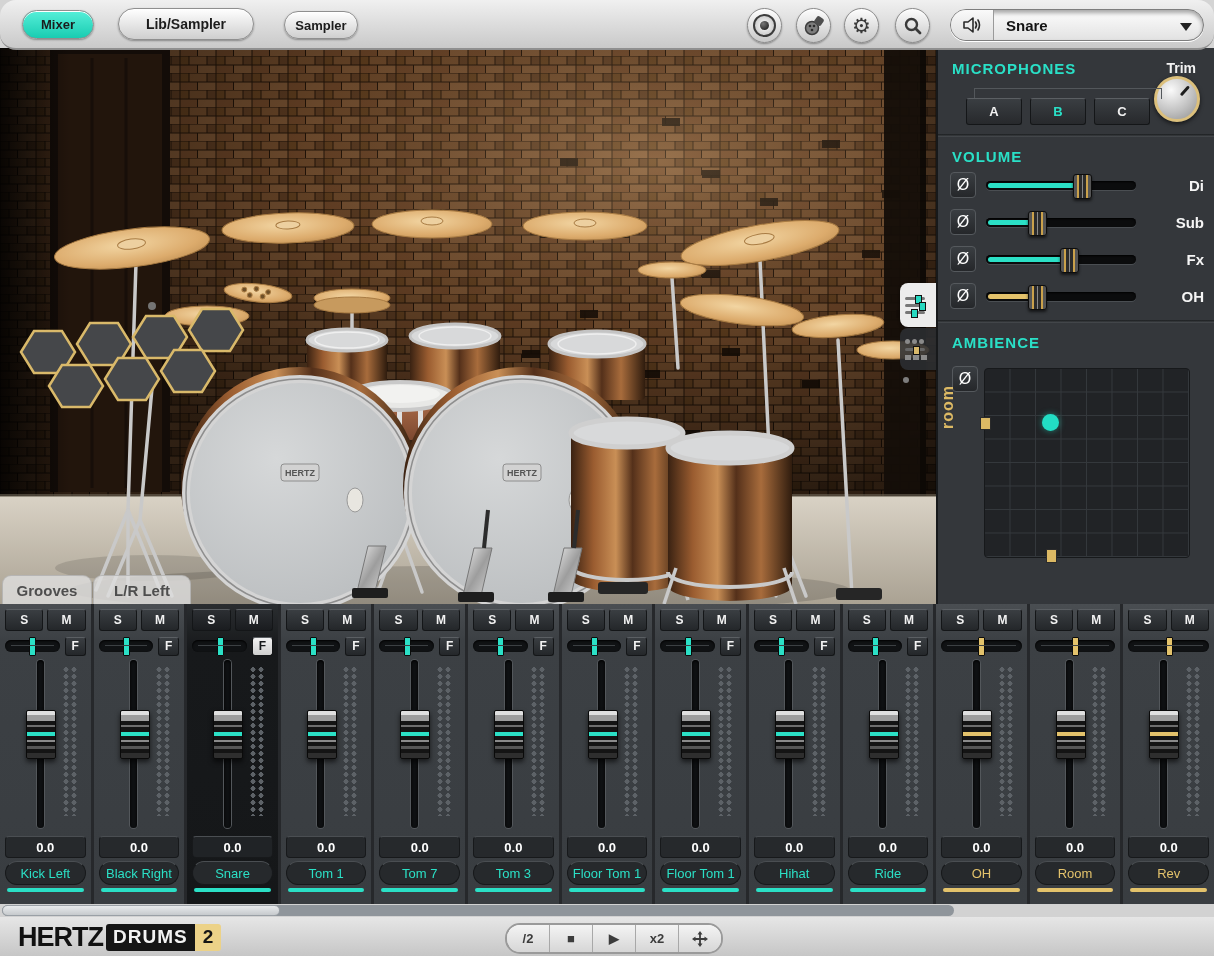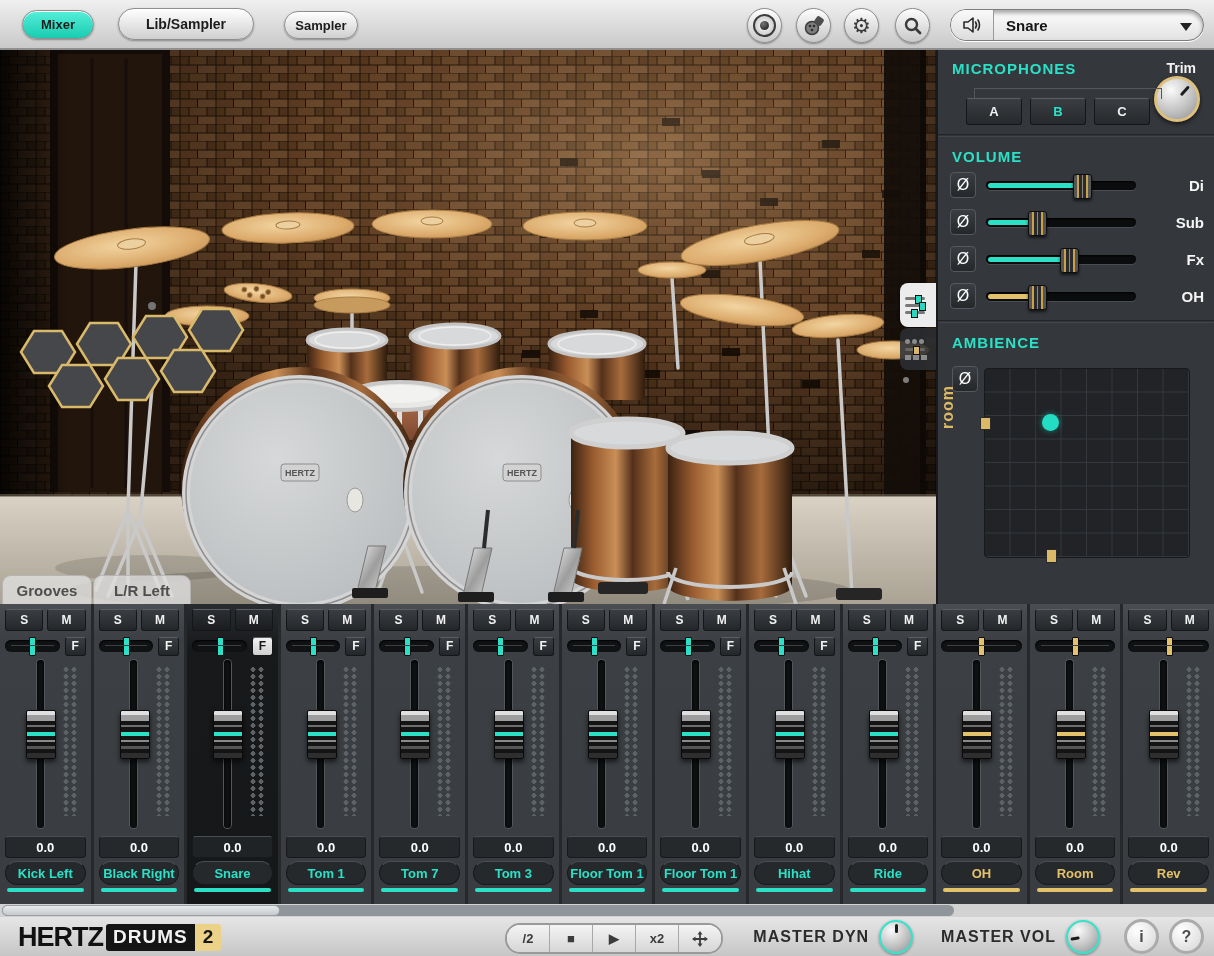--- a/index.html
+++ b/index.html
@@ -1,21 +1,21 @@
 <!DOCTYPE html>
 <html><head>
 <meta charset="utf-8">
 <style>
   html,body{margin:0;padding:0;background:#9a9a9a;}
   .app{position:relative;width:1214px;height:956px;overflow:hidden;
        font-family:"Liberation Sans",sans-serif;background:#d4d4d4;user-select:none;}
 
   
   .topbar{position:absolute;left:0;top:0;width:1214px;height:48px;
-          background:linear-gradient(#f0f0f0,#c9c9c9);border-bottom:2px solid #8f8f8f;z-index:5;}
+          background:linear-gradient(#f0f0f0,#c9c9c9);border-bottom:2px solid #8f8f8f;z-index:5;border-radius:16px;}
   .pill{position:absolute;border-radius:999px;display:flex;align-items:center;justify-content:center;
         background:linear-gradient(#ffffff,#cfcfcf);border:1px solid #8f8f8f;
         box-shadow:0 1px 2px rgba(0,0,0,.35), inset 0 1px 0 #fff;
         font-weight:bold;color:#1c1c1c;cursor:pointer;}
   .btn-mixer{left:22px;top:10px;width:70px;height:27px;font-size:13px;
         background:linear-gradient(#56efd9,#19ccb1);}
   .btn-lib{left:118px;top:8px;width:134px;height:30px;font-size:14px;}
   .btn-grooves{left:284px;top:11px;width:72px;height:26px;font-size:13px;}
   .combo{position:absolute;border-radius:999px;background:linear-gradient(#fdfdfd,#e2e2e2);
          border:1px solid #7d7d7d;box-shadow:inset 0 3px 4px rgba(0,0,0,.35), 0 1px 0 #fff;
@@ -142,21 +142,21 @@
        background:linear-gradient(#e0e0e0 0 9%,#9d9d9d 9% 21%,#141414 21% 29%,#6e6e6e 29% 35%,#141414 35% 43%,#141414 55% 62%,#8a8a8a 62% 67%,#141414 67% 75%,#565656 75% 80%,#141414 80% 89%,#2e2e2e 89% 100%);}
   .fader-thumb .accent-line{position:absolute;left:0;top:44%;width:100%;height:10%;background:var(--acc);}
   .meter{position:absolute;right:8px;top:10px;width:16px;height:150px;
          background-image:radial-gradient(#5d6267 42%,transparent 47%);background-size:8px 7px;}
   .val-box{height:20px;margin-top:2px;background:#26292c;border:1px solid #17191b;border-top-color:#4a4e52;
            border-radius:4px;display:flex;align-items:center;justify-content:center;
            color:#fff;font-weight:bold;font-size:13px;}
   .strip.selected .val-box{background:#202326;}
   .name-box{height:22px;margin-top:3px;background:#26292c;border:1px solid #17191b;border-top-color:#4a4e52;
             border-radius:12px;display:flex;align-items:center;justify-content:center;
-            color:var(--acc);font-weight:bold;font-size:13px;white-space:nowrap;overflow:hidden;cursor:pointer;}
+            color:var(--acc);font-weight:normal;font-size:13px;white-space:nowrap;overflow:hidden;cursor:pointer;}
   .accent-bar{height:4px;margin:3px 2px 0 2px;border-radius:2px;background:var(--acc);}
 
   
   .scrollrow{position:absolute;left:0;top:904px;width:1214px;height:13px;background:#d2d2d2;}
   .scrolltrack{position:absolute;left:2px;top:1px;width:952px;height:11px;border-radius:6px;background:#8f959b;}
   .scrollthumb{position:absolute;left:0;top:0;width:278px;height:11px;border-radius:6px;
                background:linear-gradient(#e8eaec,#c6cacd);border:1px solid #9aa0a6;box-sizing:border-box;cursor:grab;}
 
   
   .footer{position:absolute;left:0;top:917px;width:1214px;height:39px;
@@ -910,29 +910,15 @@
         <svg width="16" height="16" viewBox="0 0 16 16">
           <line x1="8" y1="2" x2="8" y2="14" stroke="#3c3c3c" stroke-width="1.8"></line>
           <line x1="2" y1="8" x2="14" y2="8" stroke="#3c3c3c" stroke-width="1.8"></line>
           <polygon points="8,0 5.5,3.5 10.5,3.5" fill="#3c3c3c"></polygon>
           <polygon points="8,16 5.5,12.5 10.5,12.5" fill="#3c3c3c"></polygon>
           <polygon points="0,8 3.5,5.5 3.5,10.5" fill="#3c3c3c"></polygon>
           <polygon points="16,8 12.5,5.5 12.5,10.5" fill="#3c3c3c"></polygon>
         </svg>
       </div>
     </div>
-    <div class="masters">
-      <span class="mlabel">MASTER DYN</span>
-      <div class="knob mknob">
-          <div class="ptr" style="transform: rotate(0deg);"></div>
-        </div>
-      <span style="width:8px;"></span>
-      <span class="mlabel">MASTER VOL</span>
-      <div class="knob mknob">
-          <div class="ptr" style="transform: rotate(-100deg);"></div>
-        </div>
-      <span style="width:4px;"></span>
-      <div class="cbtn">i</div>
-      <div class="cbtn">?</div>
-    </div>
   </div>
 
 </div>
 
 </body></html>

